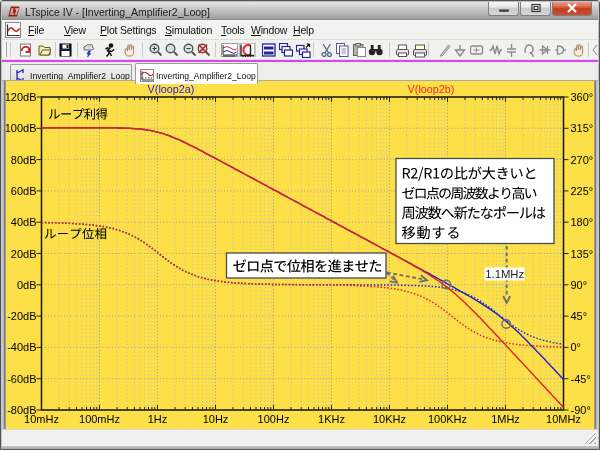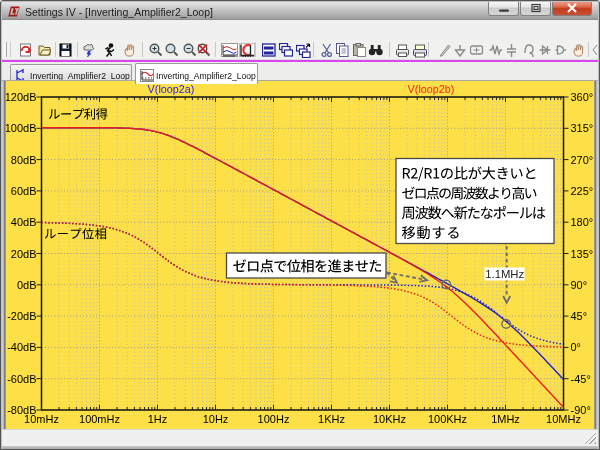--- a/index.html
+++ b/index.html
@@ -36,37 +36,51 @@
 #sbgrip{position:absolute;right:3px;top:2px;width:12px;height:12px;background:linear-gradient(135deg,transparent 50%,#aaa 50%,#aaa 58%,transparent 58%,transparent 70%,#aaa 70%,#aaa 78%,transparent 78%,transparent 90%,#aaa 90%)}
 #paneleft{position:absolute;left:1px;top:81px;width:5px;height:348px;background:linear-gradient(90deg,#d0d0d0 0,#d0d0d0 45%,#999 55%,#7d7d7d 70%,#a8a8a8 100%)}
 #paneright{position:absolute;right:1px;top:81px;width:5px;height:348px;background:linear-gradient(90deg,#a8a8a8 0,#7d7d7d 30%,#999 45%,#d0d0d0 55%,#d0d0d0 100%);z-index:2}
 </style></head>
 <body>
 <div id="win">
   <div id="titlebar">
     <svg id="lticon" width="12" height="11" viewBox="0 0 12 11">
         <path d="M2.8 0.5 H11.5 L9 10.5 H0.3 z M3.6 2.2 L2 8.8 L6.2 8.8 L6.6 7.2 L4.4 7.2 L5.6 2.2 z M7.2 2.2 L6.9 3.8 H8.2 L7 8.8 H8.8 L10 3.8 H11.2 L11.5 2.2 z" fill="#a51810" fill-rule="evenodd"></path>
       </svg>
-    <div id="title">Settings IV - [Inverting_Amplifier2_Loop]</div>
+    <div id="title">LTspice IV - [Inverting_Amplifier2_Loop]</div>
     <div class="capbtn" id="btnmin">
         <svg width="11" height="9" viewBox="0 0 11 9">
           <rect x="0.5" y="6" width="10" height="2.2" rx="1" fill="#3a3a3a"></rect>
         </svg>
       </div>
     <div class="capbtn" id="btnmax">
         <svg width="11" height="10" viewBox="0 0 11 10">
           <rect x="1.5" y="1.5" width="8" height="7" fill="none" stroke="#3a3a3a" stroke-width="1.2"></rect>
           <rect x="3.5" y="3.5" width="4" height="3" fill="none" stroke="#3a3a3a" stroke-width="1"></rect>
         </svg>
       </div>
     <div class="capbtn" id="btncls">
         <svg width="11" height="10" viewBox="0 0 11 10">
           <path d="M1.5 1 L9.5 9 M9.5 1 L1.5 9" stroke="#fff" stroke-width="2"></path>
         </svg>
       </div>
+  </div>
+  <div id="menubar">
+    <svg id="menuicon" width="16" height="16" viewBox="0 0 16 16">
+        <rect x="0.5" y="0.5" width="15" height="15" fill="#fff" stroke="#888"></rect>
+        <path d="M2.5 9.5 Q5.5 3.5 8.5 7.5 T14.5 6.5" stroke="#d22" stroke-width="1.6" fill="none"></path>
+        <path d="M2.5 2.5 v11 h12" stroke="#333" fill="none" stroke-width="1.2"></path>
+      </svg>
+    <span class="mi" style="left:27px"><u>F</u>ile</span>
+    <span class="mi" style="left:63px"><u>V</u>iew</span>
+    <span class="mi" style="left:99px"><u>P</u>lot Settings</span>
+    <span class="mi" style="left:164px"><u>S</u>imulation</span>
+    <span class="mi" style="left:220px"><u>T</u>ools</span>
+    <span class="mi" style="left:250px"><u>W</u>indow</span>
+    <span class="mi" style="left:292px"><u>H</u>elp</span>
   </div>
   <div id="toolbar">
     <i id="grip"></i>
       <i id="grip2"></i>
     <i class="sep" style="left:53.5px"></i>
 <i class="sep" style="left:75.5px"></i>
 <i class="sep" style="left:140.5px"></i>
 <i class="sep" style="left:213.5px"></i>
 <i class="sep" style="left:254px"></i>
 <i class="sep" style="left:312px"></i>

